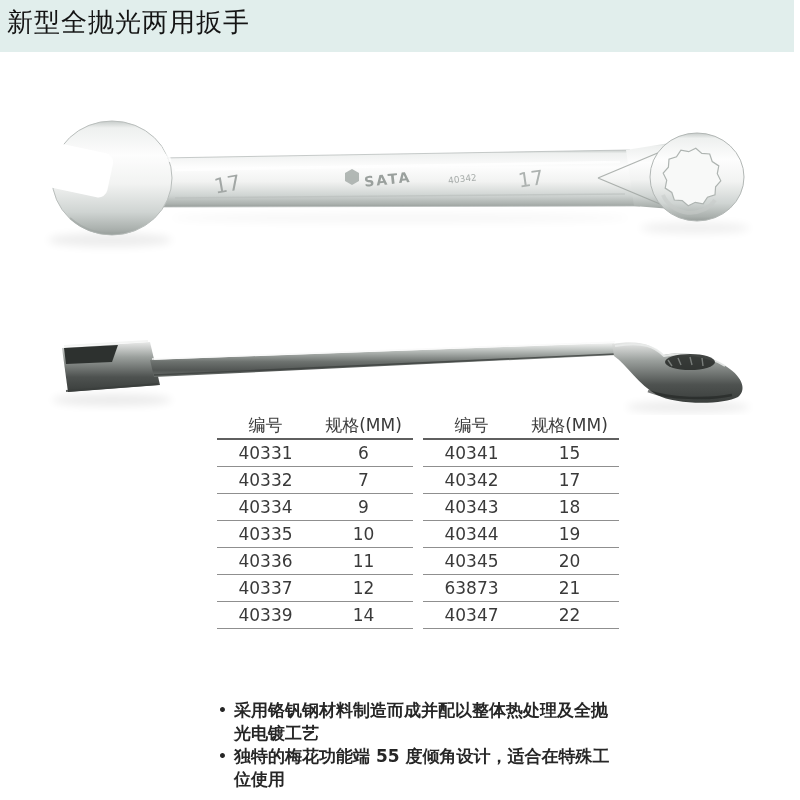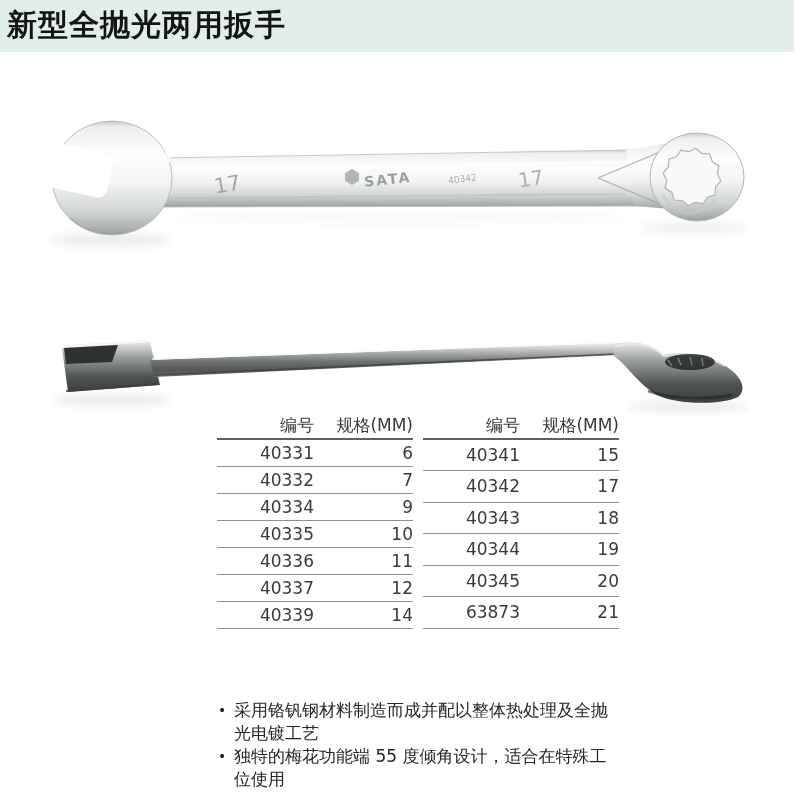--- a/index.html
+++ b/index.html
@@ -7,40 +7,41 @@
     --table-line:#8f8f8f; --table-header-line:#5f5f5f; --bullet-text:#262626;
   }
   *{box-sizing:border-box;}
   html,body{margin:0;padding:0;}
   body{
     width:800px;height:800px;position:relative;overflow:hidden;background:#ffffff;
     font-family:"DejaVu Sans","Liberation Sans",sans-serif;
   }
   .page-header{position:absolute;left:0;top:0;width:794px;height:52px;background:var(--header-bg);}
   .page-title{
-    position:absolute;left:7px;top:5px;font-size:30px;font-weight:700;
+    position:absolute;left:7px;top:5px;font-size:26px;font-weight:400;
     color:var(--title-text);letter-spacing:1px;white-space:nowrap;
   }
   .wrench-top-wrap{position:absolute;left:0;top:100px;width:800px;height:170px;}
   .wrench-side-wrap{position:absolute;left:0;top:315px;width:800px;height:100px;}
   .tables{position:absolute;left:217px;top:412px;display:flex;gap:10px;}
   table.spec{border-collapse:collapse;table-layout:fixed;width:196px;}
   table.spec th, table.spec td{
-    padding:0;text-align:right;font-size:17px;font-weight:400;color:var(--table-text);
+    padding:0;text-align:center;font-size:17px;font-weight:400;color:var(--table-text);
     vertical-align:middle;white-space:nowrap;
   }
   table.spec th{height:27px;border-bottom:2px solid var(--table-header-line);}
   table.spec td{height:27px;border-bottom:1px solid var(--table-line);margin-top:20px;}
   table.spec col.c1{width:97px;}
   table.spec col.c2{width:99px;}
   .bullets{position:absolute;left:217px;top:699px;width:400px;}
   ul.bullet-list{margin:0;padding:0;list-style:none;width:394px;}
   ul.bullet-list li{
     position:relative;padding-left:17px;font-size:17px;line-height:23px;
     color:var(--bullet-text);
+    font-weight:bold;
   }
   ul.bullet-list li::before{
     content:"\2022";position:absolute;left:1px;top:0;font-size:14px;color:var(--bullet-text);
   }
   svg text{font-family:"DejaVu Sans","Liberation Sans",sans-serif;}
 </style>
 </head>
 <body>
 
 <div class="page-header">
@@ -224,20 +225,24 @@
           <td>19</td>
         </tr>
         <tr>
           <td>40345</td>
           <td>20</td>
         </tr>
         <tr>
           <td>63873</td>
           <td>21</td>
         </tr>
+        <tr>
+          <td>40347</td>
+          <td>22</td>
+        </tr>
       </tbody>
   </table>
 </div>
 
 <div class="bullets">
   <ul class="bullet-list">
       <li>采用铬钒钢材料制造而成并配以整体热处理及全抛光电镀工艺</li>
       <li>独特的梅花功能端 55 度倾角设计，适合在特殊工位使用</li>
     </ul>
 </div>

